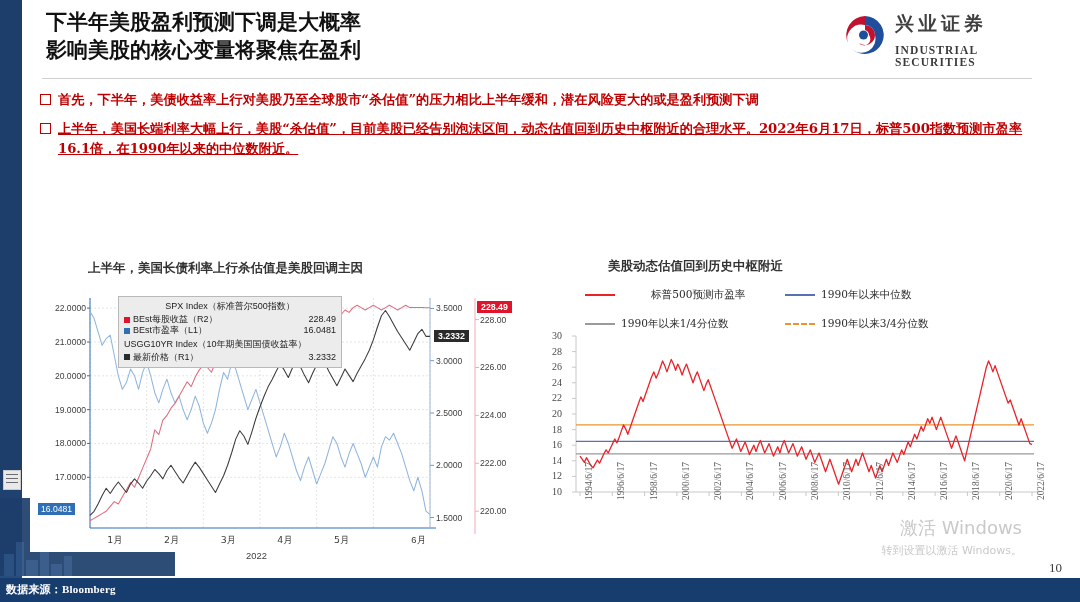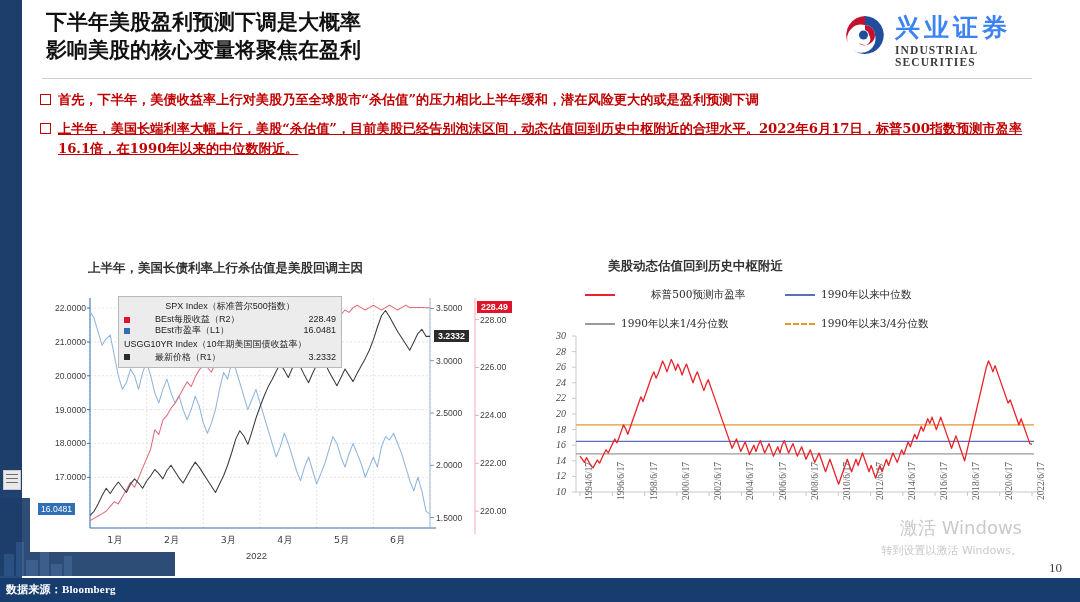--- a/index.html
+++ b/index.html
@@ -27,21 +27,21 @@
 
   
   .title-wrap{position:absolute;left:46px;top:8px;width:780px;}
   .title-line{font-size:21px;font-weight:bold;color:#111;line-height:1.34;
      font-family:"DejaVu Sans","Liberation Sans",sans-serif;white-space:nowrap;}
   .title-rule{position:absolute;left:42px;top:78px;width:990px;height:1px;background:#cfcfcf;}
 
   
   .logo{position:absolute;right:22px;top:9px;width:215px;height:56px;}
   .logo-mark{position:absolute;left:0;top:4px;width:44px;height:44px;}
-  .logo-cn{position:absolute;left:52px;top:2px;font-size:25px;font-weight:bold;color:#3b82f6;
+  .logo-cn{position:absolute;left:52px;top:2px;font-size:19px;font-weight:bold;color:#404040;
      letter-spacing:4px;font-family:"DejaVu Sans",sans-serif;}
   .logo-en{position:absolute;left:52px;top:35px;font-size:11.5px;color:#3b3b3b;
      letter-spacing:1.1px;font-family:"Liberation Serif","DejaVu Serif",serif;font-weight:bold;}
 
   
   .bullets{position:absolute;left:40px;top:90px;width:1000px;}
   .bullet{display:flex;align-items:flex-start;margin-bottom:9px;}
   .bsq{flex:0 0 auto;width:9px;height:9px;border:1.6px solid #c00000;margin:4px 7px 0 0;background:#fff;}
   .btxt{font-size:13.2px;line-height:1.5;color:#c00000;
      font-family:"DejaVu Serif","Liberation Serif",serif;font-weight:bold;}
@@ -61,37 +61,37 @@
   .badge-blue{position:absolute;background:#2f6fb5;color:#fff;font-size:8.6px;
      padding:1px 3px;white-space:nowrap;}
   .badge-red{position:absolute;background:#e1132a;color:#fff;font-size:8.8px;
      padding:1px 4px;font-weight:bold;white-space:nowrap;}
   .badge-black{position:absolute;background:#2b2b2b;color:#fff;font-size:8.8px;
      padding:1px 4px;font-weight:bold;white-space:nowrap;}
   .lc-legend{position:absolute;left:88px;top:6px;width:212px;background:#ececec;
      border:1px solid #b9b9b9;padding:3px 5px 4px 5px;}
   .lc-leg-title{font-size:9px;text-align:center;color:#1c1c1c;
      font-family:"Liberation Sans",sans-serif;margin-bottom:1px;}
-  .lc-leg-row{display:flex;align-items:center;font-size:9px;color:#1c1c1c;line-height:1.26;gap:22px;}
+  .lc-leg-row{display:flex;align-items:center;font-size:9px;color:#1c1c1c;line-height:1.26;}
   .lc-leg-row .sw{width:6px;height:6px;margin-right:3px;flex:0 0 auto;}
   .lc-leg-row .nm{flex:0 0 auto;}
   .lc-leg-row .vl{margin-left:auto;}
   .lc-xlab{position:absolute;font-size:9.4px;color:#3d3d3d;
      font-family:"DejaVu Sans",sans-serif;}
   .lc-year{position:absolute;font-size:9.4px;color:#3d3d3d;
      font-family:"Liberation Sans",sans-serif;}
 
   
   #right-chart{position:absolute;left:540px;top:280px;width:515px;height:290px;}
   .rc-legend{position:absolute;font-size:10.6px;color:#2c2c2c;
      font-family:"DejaVu Serif","Liberation Serif",serif;display:flex;align-items:center;white-space:nowrap;}
   .rc-legend .ln{display:inline-block;width:30px;height:0;border-top:2px solid #000;margin-right:6px;}
   .rc-legend .ln.dash{border-top:2px dashed #e8972e;}
-  .rc-ylab{position:absolute;font-size:10px;color:#4a4a4a;text-align:right;width:18px;
-     font-family:"Liberation Serif",serif;font-style:italic;}
+  .rc-ylab{position:absolute;font-size:10px;color:#4a4a4a;text-align:center;width:18px;
+     font-family:"Liberation Serif",serif;}
   .rc-xlab{position:absolute;font-size:9.4px;color:#5a5a5a;
      font-family:"Liberation Serif",serif;
      transform:rotate(-90deg);transform-origin:left top;white-space:nowrap;}
 
   
   .wm{position:absolute;color:#c9c9c9;font-family:"DejaVu Sans",sans-serif;pointer-events:none;}
   .wm1{right:58px;bottom:62px;font-size:18px;}
   .wm2{right:58px;bottom:44px;font-size:11px;}
 </style>
 </head>
@@ -227,21 +227,21 @@
         <div class="lc-axlab" style="left: 450px; top: 72.4792px;">226.00</div>
         <div class="lc-axlab" style="left: 450px; top: 120.396px;">224.00</div>
         <div class="lc-axlab" style="left: 450px; top: 168.312px;">222.00</div>
         <div class="lc-axlab" style="left: 450px; top: 216.229px;">220.00</div>
         <div class="badge-red" style="left: 447px; top: 10.8229px;">228.49</div>
         <div class="lc-xlab" style="left: 77.3333px; top: 244px;">1月</div>
         <div class="lc-xlab" style="left: 134px; top: 244px;">2月</div>
         <div class="lc-xlab" style="left: 190.667px; top: 244px;">3月</div>
         <div class="lc-xlab" style="left: 247.333px; top: 244px;">4月</div>
         <div class="lc-xlab" style="left: 304px; top: 244px;">5月</div>
-        <div class="lc-xlab" style="left: 360px; top: 244px;">6月</div>
+        <div class="lc-xlab" style="left: 381px; top: 244px; font-family: Liberation Mono, monospace;">6月</div>
         <div class="lc-year" style="left: 216px; top: 260px;">2022</div>
       </div>
   </div>
 
   <div class="panel-title" id="right-title">美股动态估值回到历史中枢附近</div>
 
   <div id="right-chart">
     <div class="rc-legend" style="left:45px;top:8px;gap:30px;">
       <span class="ln" style="border-top-color:#e8232a"></span>
       <span>标普500预测市盈率</span>

